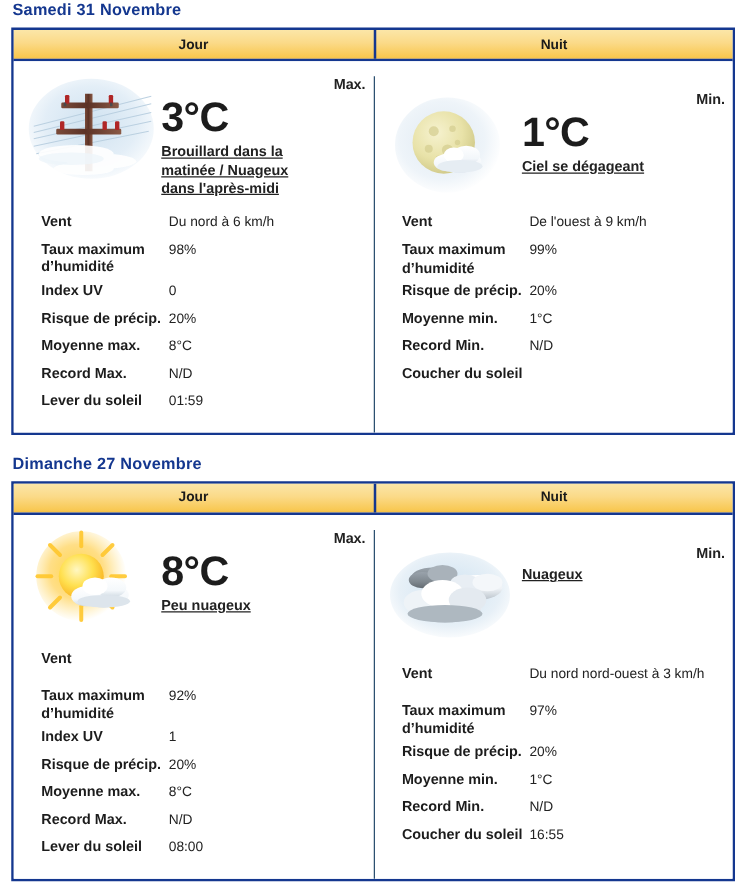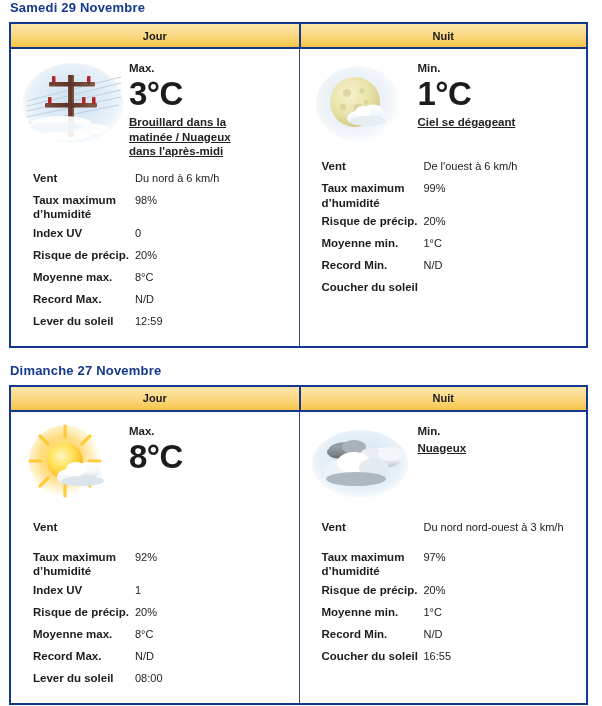--- a/index.html
+++ b/index.html
@@ -45,38 +45,38 @@
     text-align: right;
   }
   .fc-head-cell.sep { border-left: 2px solid #14378f; }
 
   .fc-body { display: flex; background:#fff; }
   .panel {
     flex: 1 1 50%;
     padding: 10px 6px 12px 6px;
     position: relative;
   }
-  .panel.sep { border-left: 1px solid #2c5070; }
+  .panel.sep { border-left: 1px solid #2c5070; margin-top: 12px; }
 
   .panel-top { display: flex; align-items: flex-start; }
 
   .icon-box {
     width: 112px;
     min-height: 86px;
     flex: 0 0 112px;
     display: flex;
     align-items: flex-start;
     justify-content: center;
     padding-top: 2px;
   }
 
   .temp-box { flex: 1 1 auto; padding-top: 2px; }
   .temp-label {
     font-size: 11.5px; font-weight: bold; color: #222;
-    line-height: 14px; margin-bottom: 1px;
+    line-height: 14px; margin-bottom: 1px; text-align: right;
   }
   .temp-value {
     font-size: 33px; font-weight: bold; color: #1c1c1c;
     line-height: 36px; letter-spacing: -0.5px;
   }
   .temp-cond {
     font-size: 11.5px; font-weight: bold; color: #222;
     line-height: 14.5px; margin-top: 3px; max-width: 120px; text-decoration: underline;
   }
 
@@ -107,21 +107,21 @@
   .spacer-title { height: 15px; }
 
   
   .wx-icon { display:block; }
 </style>
 </head>
 <body>
 
 <div class="page">
 
-  <div class="day-title">Samedi 29 Novembre</div>
+  <div class="day-title">Samedi 31 Novembre</div>
   <div class="fc-table">
     <div class="fc-head">
       <div class="fc-head-cell">Jour</div>
       <div class="fc-head-cell sep">Nuit</div>
     </div>
     <div class="fc-body">
 
       <div class="panel">
         <div class="panel-top">
           <div class="icon-box">
@@ -196,21 +196,21 @@
           <div class="row">
             <div class="lbl">Moyenne max.</div>
             <div class="val">8°C</div>
           </div>
           <div class="row">
             <div class="lbl">Record Max.</div>
             <div class="val">N/D</div>
           </div>
           <div class="row">
             <div class="lbl">Lever du soleil</div>
-            <div class="val">12:59</div>
+            <div class="val">01:59</div>
           </div>
         </div>
       </div>
 
       <div class="panel sep">
         <div class="panel-top">
           <div class="icon-box">
             <svg class="wx-icon" width="104" height="86" viewBox="0 0 104 86">
               <defs>
                 <radialGradient id="nglow" cx="45%" cy="45%" r="58%">
@@ -250,21 +250,21 @@
           </div>
           <div class="temp-box">
             <div class="temp-label">Min.</div>
             <div class="temp-value">1°C</div>
             <div class="temp-cond">Ciel se dégageant</div>
           </div>
         </div>
         <div class="rows">
           <div class="row">
             <div class="lbl">Vent</div>
-            <div class="val">De l'ouest à 6 km/h</div>
+            <div class="val">De l'ouest à 9 km/h</div>
           </div>
           <div class="row tall">
             <div class="lbl">Taux maximum d’humidité</div>
             <div class="val">99%</div>
           </div>
           <div class="row">
             <div class="lbl">Risque de précip.</div>
             <div class="val">20%</div>
           </div>
           <div class="row">
@@ -332,20 +332,21 @@
                 <ellipse cx="48" cy="53" rx="12" ry="8" fill="url(#cl2)"></ellipse>
                 <ellipse cx="68" cy="46" rx="12" ry="8" fill="url(#cl2)"></ellipse>
                 <ellipse cx="55" cy="45" rx="10" ry="7" fill="#ffffff"></ellipse>
                 <ellipse cx="62" cy="57" rx="21" ry="5" fill="#dde5ec"></ellipse>
               </g>
             </svg>
           </div>
           <div class="temp-box">
             <div class="temp-label">Max.</div>
             <div class="temp-value">8°C</div>
+            <div class="temp-cond">Peu nuageux</div>
           </div>
         </div>
         <div class="rows">
           <div class="row tall">
             <div class="lbl">Vent</div>
           </div>
           <div class="row tall">
             <div class="lbl">Taux maximum d’humidité</div>
             <div class="val">92%</div>
           </div>

